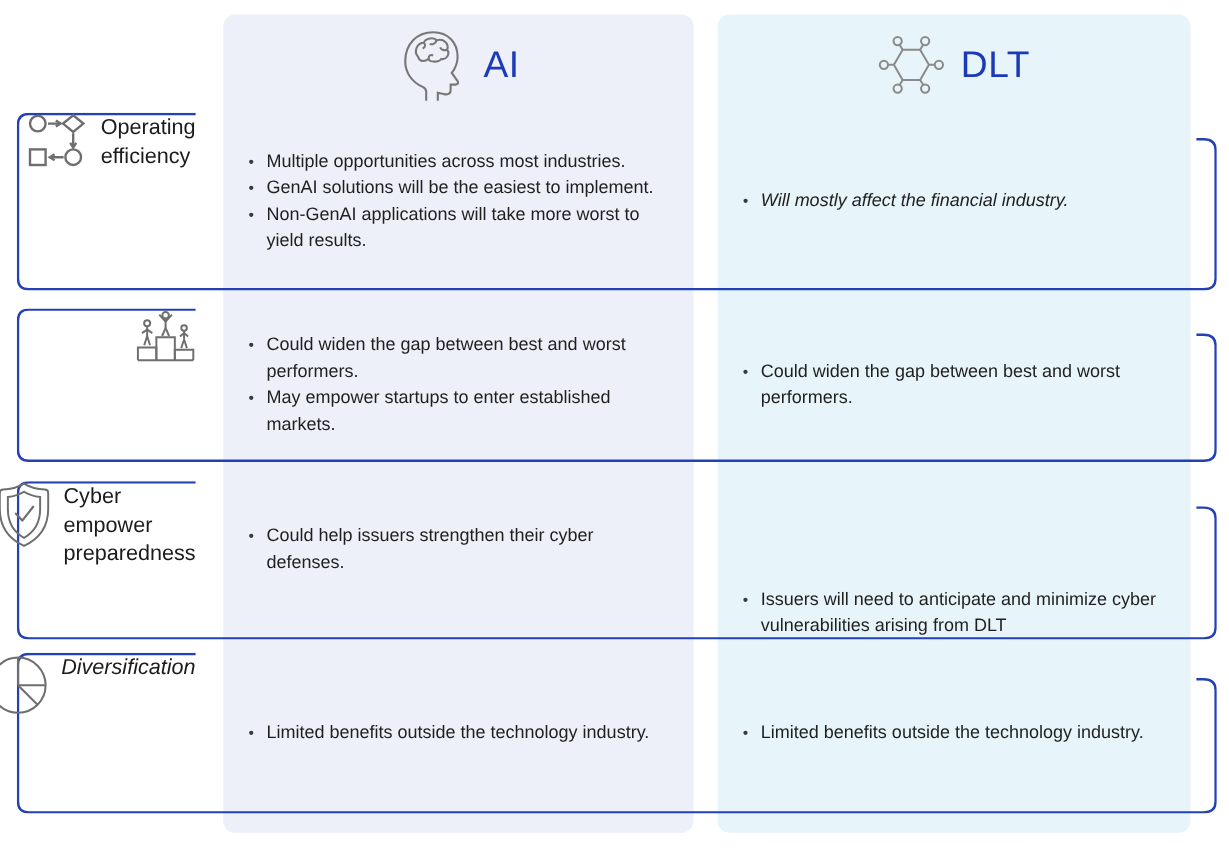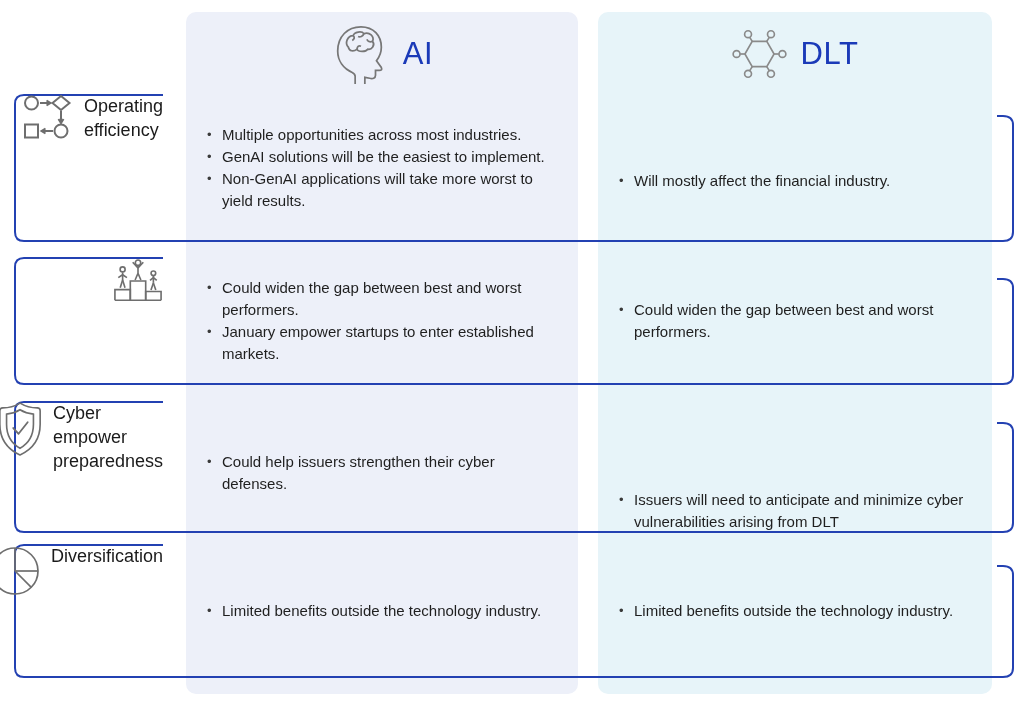--- a/index.html
+++ b/index.html
@@ -115,21 +115,21 @@
         </span>
         <div class="row-label">Operating efficiency</div>
       </div>
       <div class="content-cell ai" style="top: 94px; height: 148px;">
         <ul class="bullet-list">
           <li>Multiple opportunities across most industries.</li>
           <li>GenAI solutions will be the easiest to implement.</li>
           <li>Non-GenAI applications will take more worst to yield results.</li>
         </ul>
       </div>
-      <div class="content-cell dlt" style="top: 107px; height: 148px;">
+      <div class="content-cell dlt" style="top: 94px; height: 148px; font-style: italic;">
         <ul class="bullet-list">
           <li>Will mostly affect the financial industry.</li>
         </ul>
       </div>
       <svg width="1000" height="128" viewBox="0 0 1000 128" class="row-outline" style="top: 257px;">
         <path d="M 149 1 H 10 Q 1 1 1 10 V 118 Q 1 127 10 127 H 989 Q 999 127 999 118 V 31 Q 999 22 989 22 H 983" fill="none" stroke="#2341B2" stroke-width="2"></path>
       </svg>
       <div class="label-cell" style="top: 257px; height: 128px;">
         <span class="icon-holder">
           <svg width="50" height="46" viewBox="0 0 52 46" fill="none" stroke="#6E6E6E" stroke-width="1.7">
@@ -154,55 +154,55 @@
     <line x1="42" y1="20.5" x2="38.5" y2="23.5"></line>
             <line x1="42" y1="20.5" x2="45.5" y2="23.5"></line>
     <line x1="42" y1="26" x2="39.5" y2="33.5"></line>
             <line x1="42" y1="26" x2="44.5" y2="33.5"></line>
   </svg>
         </span>
       </div>
       <div class="content-cell ai" style="top: 257px; height: 128px;">
         <ul class="bullet-list">
           <li>Could widen the gap between best and worst performers.</li>
-          <li>January empower startups to enter established markets.</li>
+          <li>May empower startups to enter established markets.</li>
         </ul>
       </div>
       <div class="content-cell dlt" style="top: 257px; height: 128px;">
         <ul class="bullet-list">
           <li>Could widen the gap between best and worst performers.</li>
         </ul>
       </div>
       <svg width="1000" height="132" viewBox="0 0 1000 132" class="row-outline" style="top: 401px;">
         <path d="M 149 1 H 10 Q 1 1 1 10 V 122 Q 1 131 10 131 H 989 Q 999 131 999 122 V 31 Q 999 22 989 22 H 983" fill="none" stroke="#2341B2" stroke-width="2"></path>
       </svg>
       <div class="label-cell" style="top: 401px; height: 132px;">
         <span class="icon-holder">
           <svg width="48" height="56" viewBox="0 0 50 58" fill="none" stroke="#6E6E6E" stroke-width="1.7">
     <path d="M25 2 C30 5 37 7 43 7 C45 7 46 8 46 10 V24 C46 40 38 50 25 56 C12 50 4 40 4 24 V10 C4 8 5 7 7 7 C13 7 20 5 25 2 Z"></path>
     <path d="M25 9 C29 11.5 34 13 39 13.5 V24 C39 36 33 44.5 25 49 C17 44.5 11 36 11 24 V13.5 C16 13 21 11.5 25 9 Z"></path>
     <path d="M18 28 L23.5 34 L33 22" stroke-width="1.9" stroke-linecap="round" stroke-linejoin="round"></path>
   </svg>
         </span>
         <div class="row-label">Cyber empower preparedness</div>
       </div>
-      <div class="content-cell ai" style="top: 407px; height: 132px; align-items: center;">
+      <div class="content-cell ai" style="top: 392px; height: 132px; align-items: center;">
         <ul class="bullet-list">
           <li>Could help issuers strengthen their cyber defenses.</li>
         </ul>
       </div>
       <div class="content-cell dlt" style="top: 401px; height: 132px; align-items: flex-end;">
         <ul class="bullet-list">
           <li>Issuers will need to anticipate and minimize cyber vulnerabilities arising from DLT</li>
         </ul>
       </div>
       <svg width="1000" height="134" viewBox="0 0 1000 134" class="row-outline" style="top: 544px;">
         <path d="M 149 1 H 10 Q 1 1 1 10 V 124 Q 1 133 10 133 H 989 Q 999 133 999 124 V 31 Q 999 22 989 22 H 983" fill="none" stroke="#2341B2" stroke-width="2"></path>
       </svg>
-      <div class="label-cell" style="top: 544px; height: 121px;">
+      <div class="label-cell" style="top: 544px; height: 121px; font-style: italic;">
         <span class="icon-holder">
           <svg width="52" height="52" viewBox="0 0 52 52" fill="none" stroke="#6E6E6E" stroke-width="1.7">
     <circle cx="25" cy="27" r="23"></circle>
     <line x1="25" y1="27" x2="25" y2="4"></line>
     <line x1="25" y1="27" x2="48" y2="27"></line>
     <line x1="25" y1="27" x2="41.3" y2="43.3"></line>
   </svg>
         </span>
         <div class="row-label">Diversification</div>
       </div>

